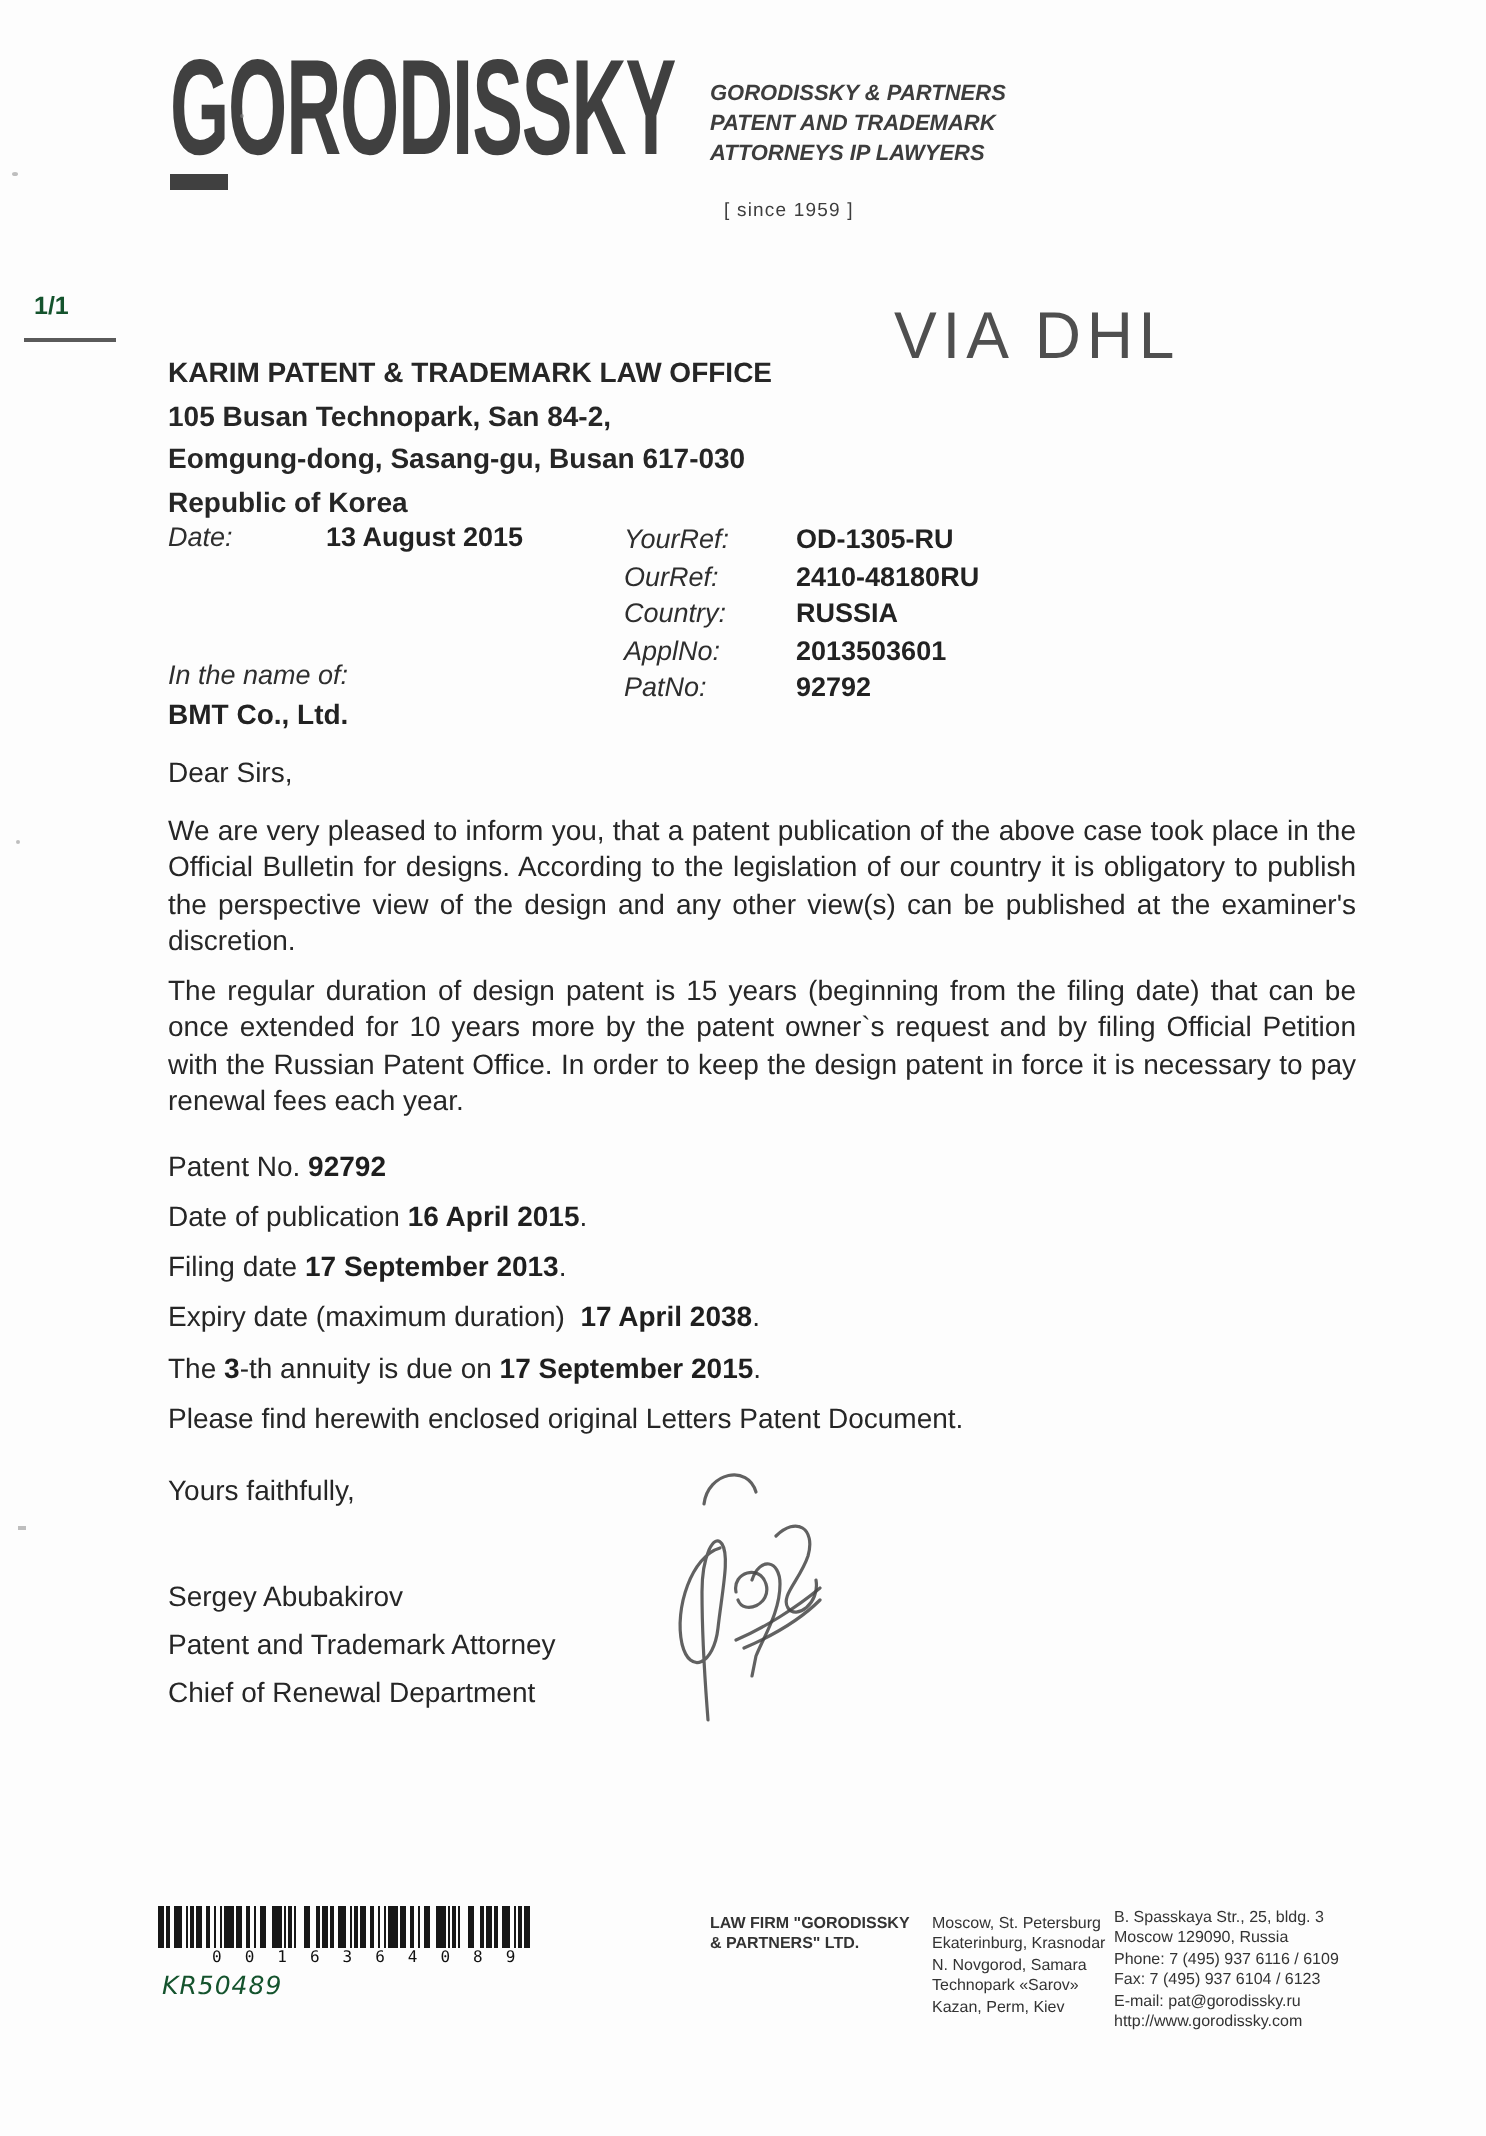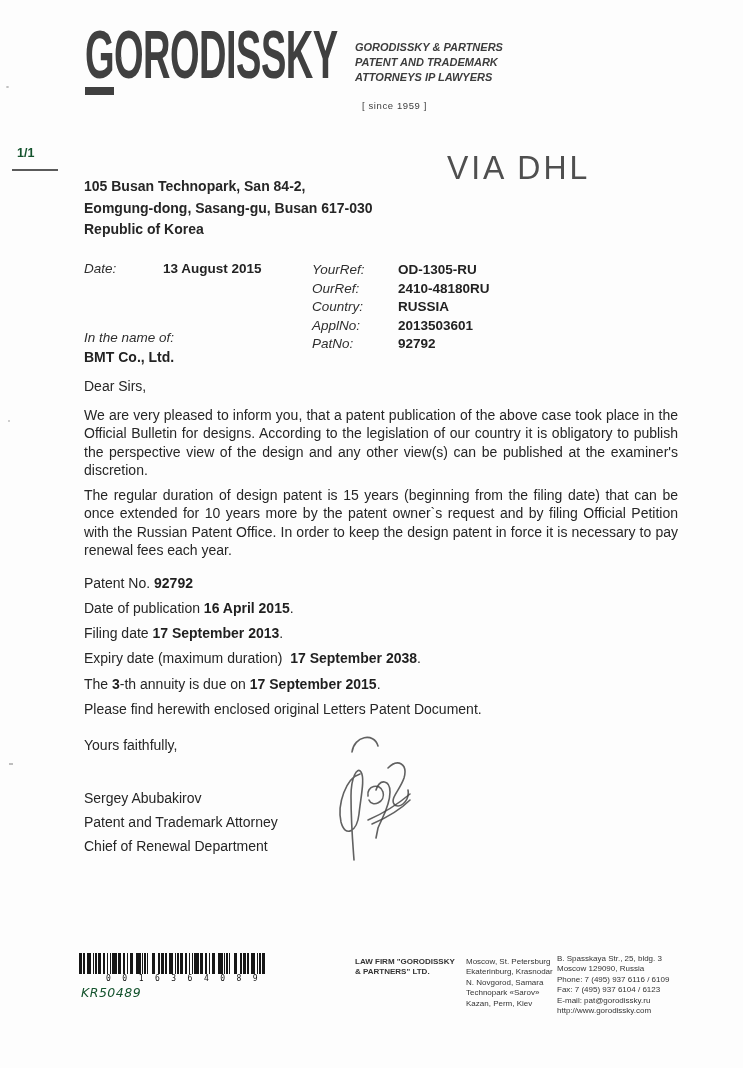--- a/index.html
+++ b/index.html
@@ -95,20 +95,21 @@
     <div>GORODISSKY &amp; PARTNERS</div>
     <div>PATENT AND TRADEMARK</div>
     <div>ATTORNEYS IP LAWYERS</div>
   </div>
   <div class="abs since">[ since 1959 ]</div>
 
   <div class="abs page-indicator">1/1</div>
   <div class="abs page-indicator-line"></div>
 
   <div class="abs recipient">
+    <div>KARIM PATENT &amp; TRADEMARK LAW OFFICE</div>
     <div>105 Busan Technopark, San 84-2,</div>
     <div>Eomgung-dong, Sasang-gu, Busan 617-030</div>
     <div>Republic of Korea</div>
   </div>
   <div class="abs via">VIA DHL</div>
 
   <div class="abs ref-label date-label">Date:</div>
   <div class="abs ref-value date-value">13 August 2015</div>
 
   <div class="abs refs-right">
@@ -138,21 +139,21 @@
   <div class="abs ref-value inname-value">BMT Co., Ltd.</div>
 
   <div class="abs body-text">
     <p>Dear Sirs,</p>
     <p class="para p1">We are very pleased to inform you, that a patent publication of the above case took place in the Official Bulletin for designs. According to the legislation of our country it is obligatory to publish the perspective view of the design and any other view(s) can be published at the examiner's discretion.</p>
     <p class="para p2">The regular duration of design patent is 15 years (beginning from the filing date) that can be once extended for 10 years more by the patent owner`s request and by filing Official Petition with the Russian Patent Office. In order to keep the design patent in force it is necessary to pay renewal fees each year.</p>
 
     <p class="fact fact-first"><span>Patent No. </span><b>92792</b><span></span><b></b><span></span></p>
     <p class="fact"><span>Date of publication </span><b>16 April 2015</b><span>.</span><b></b><span></span></p>
     <p class="fact"><span>Filing date </span><b>17 September 2013</b><span>.</span><b></b><span></span></p>
-    <p class="fact"><span>Expiry date (maximum duration)  </span><b>17 September 2038</b><span>.</span><b></b><span></span></p>
+    <p class="fact"><span>Expiry date (maximum duration)  </span><b>17 April 2038</b><span>.</span><b></b><span></span></p>
     <p class="fact"><span>The </span><b>3</b><span>-th annuity is due on </span><b>17 September 2015</b><span>.</span></p>
 
     <p class="closing">Please find herewith enclosed original Letters Patent Document.</p>
   </div>
 
   <div class="abs signoff">
     <p>Yours faithfully,</p>
     <p class="sig-name">Sergey Abubakirov</p>
     <p class="sig-t1">Patent and Trademark Attorney</p>
     <p class="sig-t2">Chief of Renewal Department</p>

